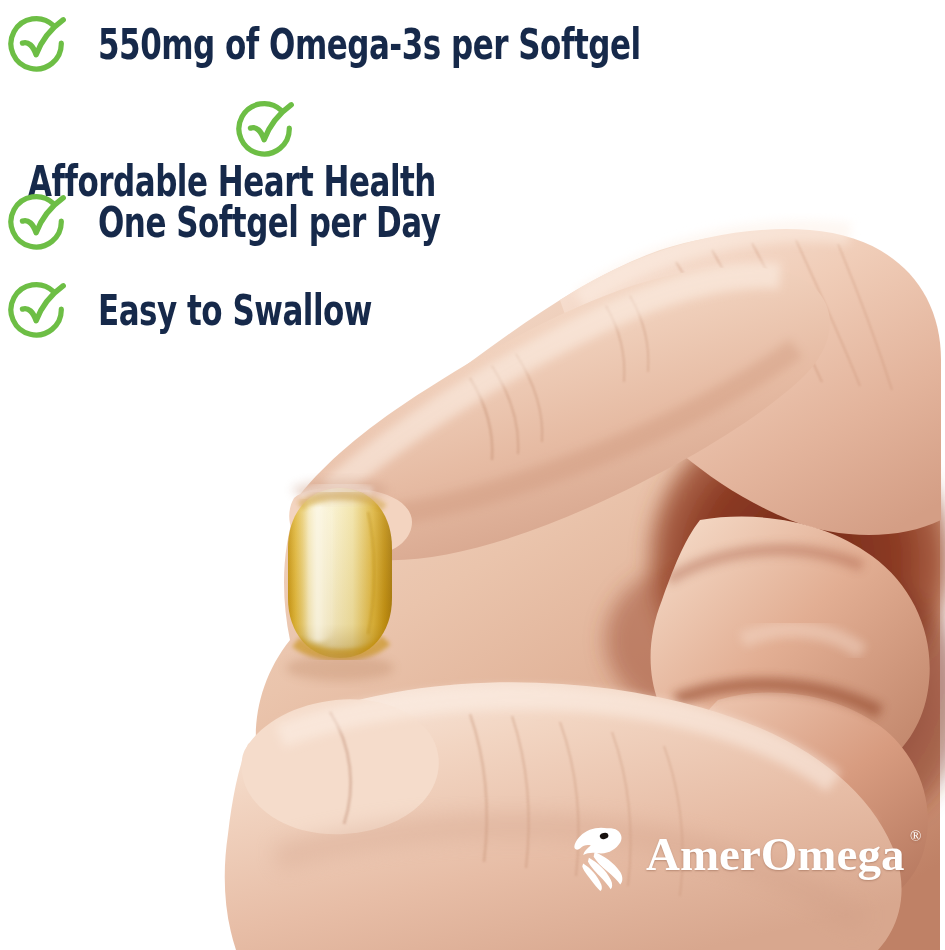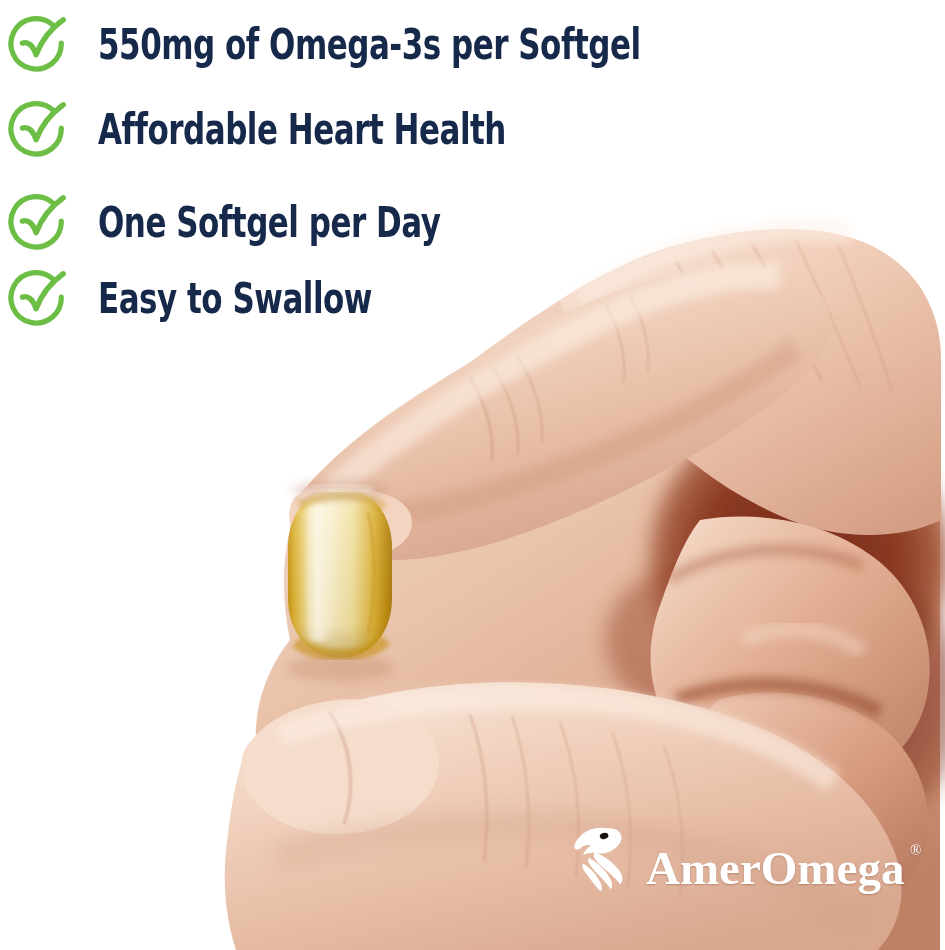--- a/index.html
+++ b/index.html
@@ -29,23 +29,23 @@
     z-index: 40;
   }
   .benefit-row {
     position: absolute;
     left: 0;
     display: flex;
     align-items: center;
     height: 62px;
   }
   .benefit-row:nth-child(1) { top: 14px; }
-  .benefit-row:nth-child(2) { top: 99px; }
+  .benefit-row:nth-child(2) { top: 99px; flex-direction: column; }
   .benefit-row:nth-child(3) { top: 192px; }
-  .benefit-row:nth-child(4) { top: 268px; }
+  .benefit-row:nth-child(4) { top: 280px; }
 
   .check-icon {
     width: 62px;
     height: 62px;
     margin-left: 8px;
     flex: 0 0 62px;
     display: block;
   }
   .benefit-text {
     margin-left: 28px;
@@ -69,21 +69,21 @@
     height: 950px;
     z-index: 10;
   }
 
   
   #logo {
     position: absolute;
     left: 568px;
     top: 816px;
     display: flex;
-    align-items: flex-end;
+    align-items: center;
     z-index: 60;
   }
   #logo .eagle {
     width: 76px;
     height: 76px;
     flex: 0 0 76px;
     display: block;
   }
   #logo .wordmark {
     position: relative;

